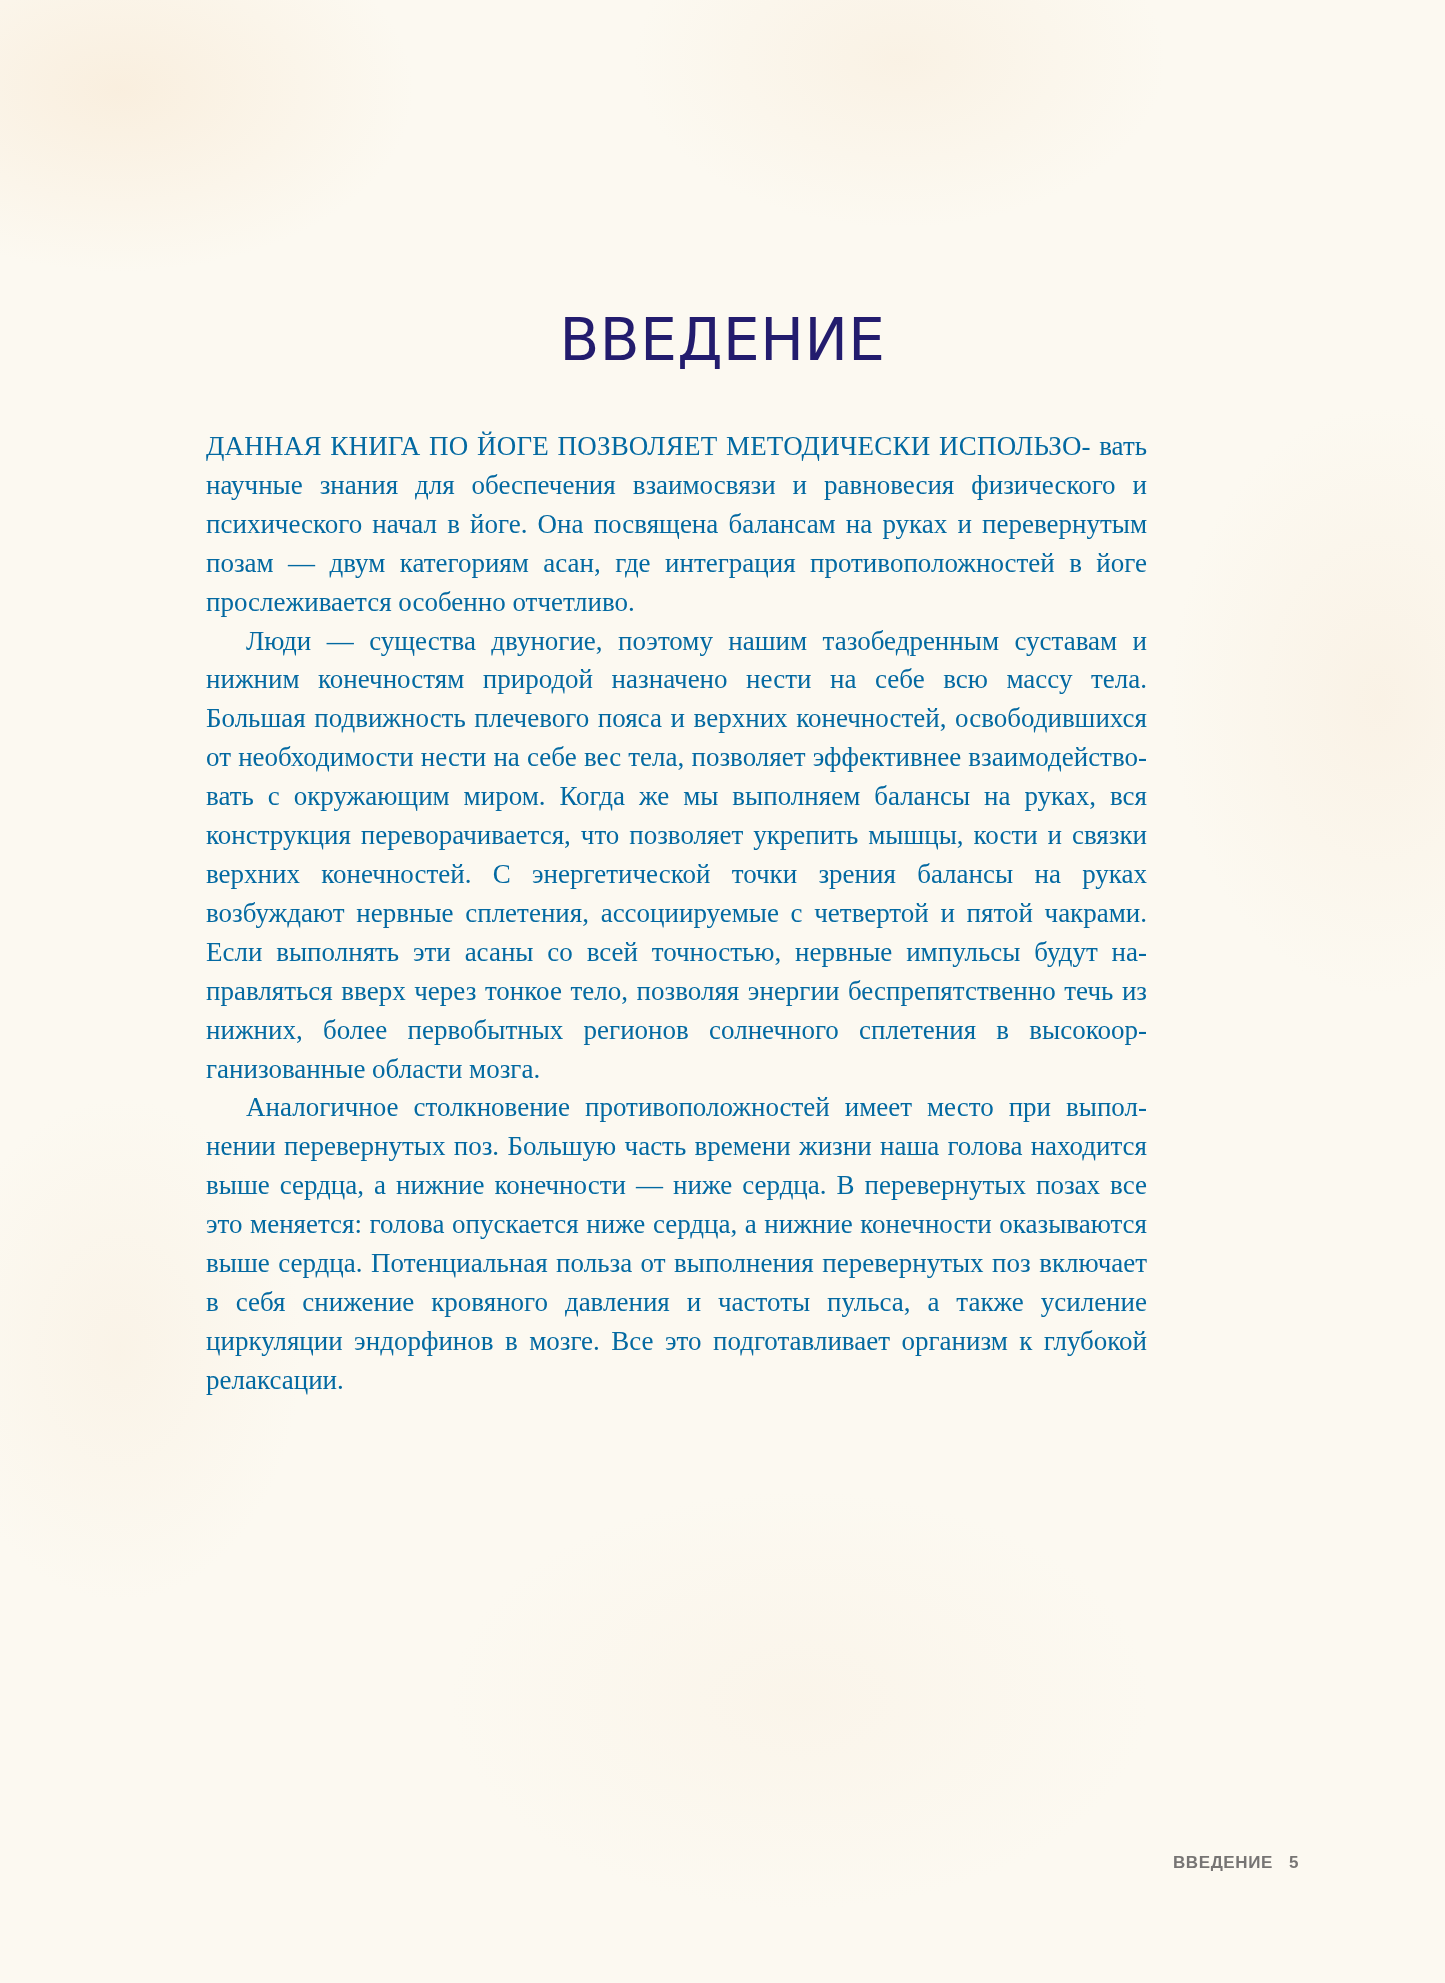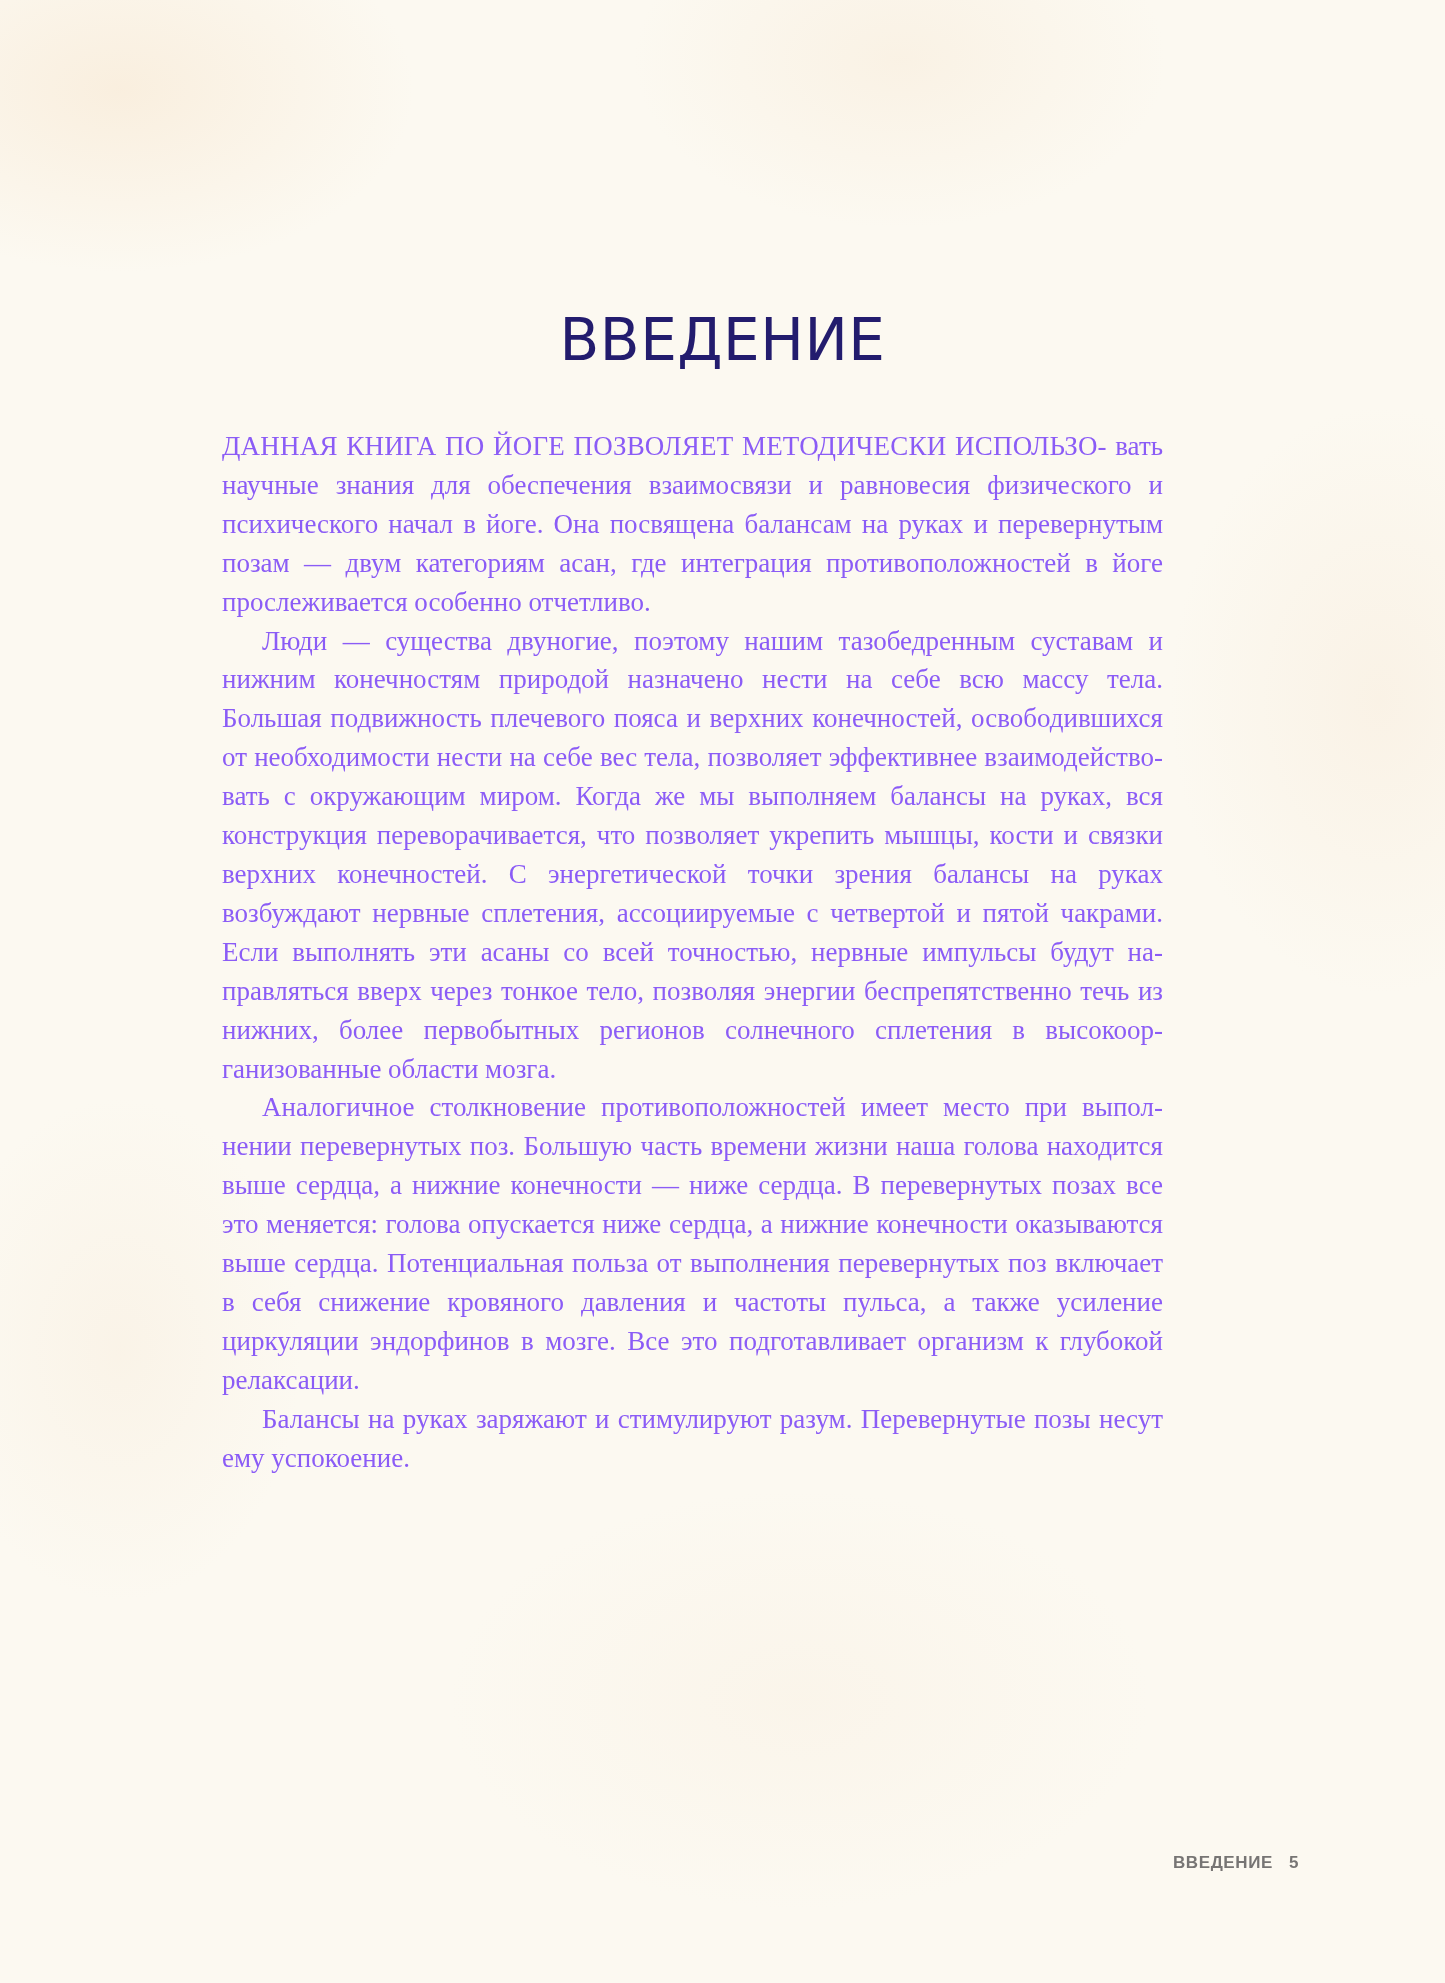--- a/index.html
+++ b/index.html
@@ -30,26 +30,26 @@
       font-family: "DejaVu Sans", sans-serif;
       font-weight: normal;
       font-size: 58px;
       line-height: 70px;
       letter-spacing: 0.5px;
       color: #231c6e;
     }
     .body-text {
       position: absolute;
       top: 427px;
-      left: 222px;
+      left: 206px;
       width: 941px;
       font-family: "Liberation Serif", serif;
       font-size: 27px;
       line-height: 38.9px;
-      color: #8b5cf6;
+      color: #0369a1;
       text-align: justify;
     }
     .body-text p {
       margin: 0;
       text-indent: 40px;
       hyphens: manual;
     }
     .body-text p.first {
       text-indent: 0;
     }
@@ -72,19 +72,18 @@
   </style>
 </head>
 <body>
 
 <h1 class="page-title">ВВЕДЕНИЕ</h1>
 
 <div class="body-text">
   <p class="first"><span class="lead-caps">ДАННАЯ КНИГА ПО ЙОГЕ ПОЗВОЛЯЕТ МЕТОДИЧЕСКИ ИСПОЛЬЗО-</span> <span>вать научные знания для обеспечения взаимосвязи и равновесия физического и психического начал в йоге. Она посвящена балансам на руках и перевернутым позам — двум категориям асан, где интеграция противоположностей в йоге прослеживается особенно отчетливо.</span></p>
   <p>Люди — существа двуногие, поэтому нашим тазобедренным суставам и нижним конечностям природой назначено нести на себе всю массу тела. Большая подвижность плечевого пояса и верхних конечностей, освободившихся от необходимости нести на себе вес тела, позволяет эффективнее взаимодейство­вать с окружающим миром. Когда же мы выполняем балансы на руках, вся конструкция переворачивается, что позволяет укрепить мышцы, кости и связки верхних конечностей. С энергетической точки зрения балансы на руках возбуждают нервные сплетения, ассоциируемые с четвертой и пятой чакрами. Если выполнять эти асаны со всей точностью, нервные импульсы будут на­правляться вверх через тонкое тело, позволяя энергии беспрепятственно течь из нижних, более первобытных регионов солнечного сплетения в высокоор­ганизованные области мозга.</p>
   <p>Аналогичное столкновение противоположностей имеет место при выпол­нении перевернутых поз. Большую часть времени жизни наша голова нахо­дится выше сердца, а нижние конечности — ниже сердца. В перевернутых позах все это меняется: голова опускается ниже сердца, а нижние конечности оказываются выше сердца. Потенциальная польза от выполнения переверну­тых поз включает в себя снижение кровяного давления и частоты пульса, а также усиление циркуляции эндорфинов в мозге. Все это подготавливает ор­ганизм к глубокой релаксации.</p>
-  <p>Балансы на руках заряжают и стимулируют разум. Перевернутые позы несут ему успокоение.</p>
 </div>
 
 <div class="running-footer">
   <span>ВВЕДЕНИЕ</span>
   <span>5</span>
 </div>
 
 </body></html>

